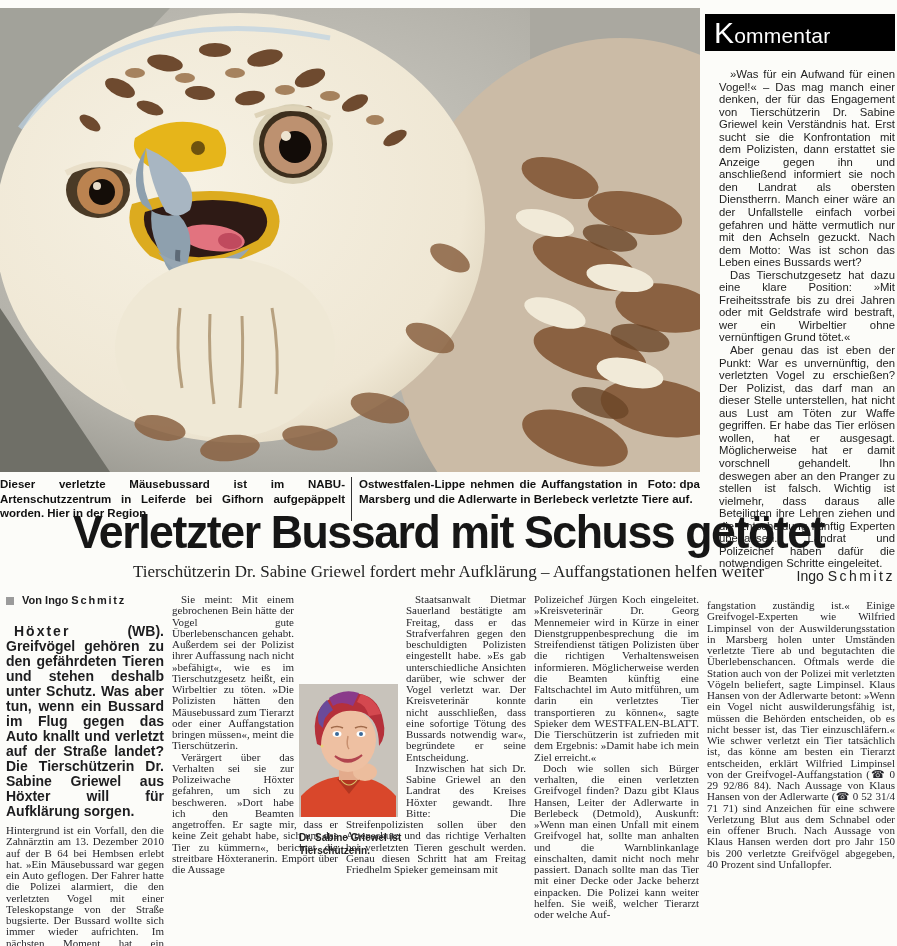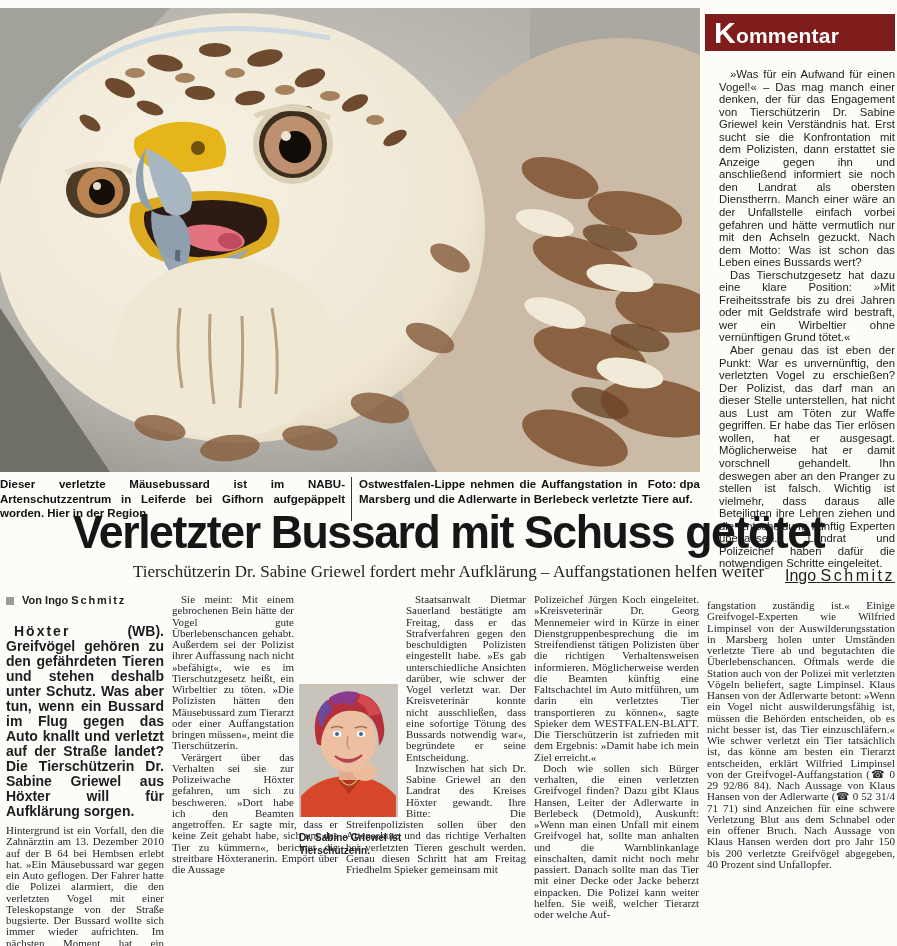--- a/index.html
+++ b/index.html
@@ -8,26 +8,26 @@
   
   .main-photo{position:absolute;left:0;top:8px;width:700px;height:464px;overflow:hidden;background:#b0afa7;}
   
   .photo-caption{position:absolute;left:0;top:477px;width:700px;display:flex;
                  font-size:11.5px;font-weight:700;line-height:1.28;text-align:justify;color:#111;}
   .cap-left{width:345px;padding-right:6px;}
   .cap-right{flex:1;border-left:1.5px solid #333;padding-left:7px;}
   .cap-credit{float:right;font-weight:700;padding-left:10px;}
   
   .kommentar{position:absolute;left:705px;top:14px;width:190px;}
-  .kommentar-header{background:#7f1d1d;color:#fff;height:37px;line-height:37px;
-                    padding-left:9px;font-weight:700;font-size:21px;letter-spacing:.2px;}
+  .kommentar-header{background:#000000;color:#fff;height:37px;line-height:37px;
+                    padding-left:9px;font-weight:400;font-size:21px;letter-spacing:.2px;}
   .kommentar-header::first-letter{font-size:30px;}
   .kommentar-body{margin-top:17px;font-size:11.3px;line-height:12.55px;text-align:justify;color:#222;margin-left:14px;}
   .kommentar-body p{margin:0;text-indent:11px;}
-  .kommentar-sign{text-align:right;font-size:16px;margin-top:0;text-decoration:underline;}
+  .kommentar-sign{text-align:right;font-size:14px;margin-top:0;}
   .kommentar-sign .spaced{letter-spacing:2.5px;}
   
   .headline{position:absolute;left:0;top:504px;width:897px;text-align:center;
             font-weight:700;font-size:47px;letter-spacing:-1.5px;color:#161616;
             transform:scaleX(.95);white-space:nowrap;}
   .subhead{position:absolute;left:0;top:562px;width:897px;text-align:center;
            font-size:17px;color:#222;font-family:Liberation Serif, serif;}
   
   .byline{font-size:11px;font-weight:700;margin-bottom:18px;}
   .byline .sq{display:inline-block;width:8px;height:8px;background:#9b9b9b;margin-right:5px;vertical-align:-1px;}

